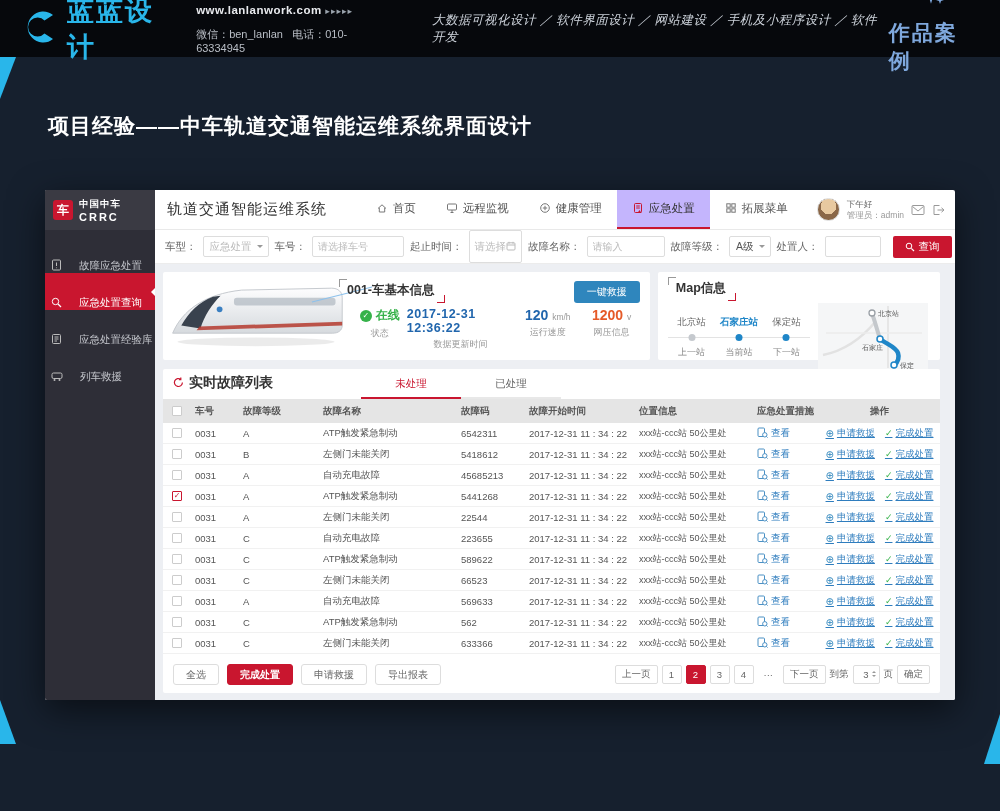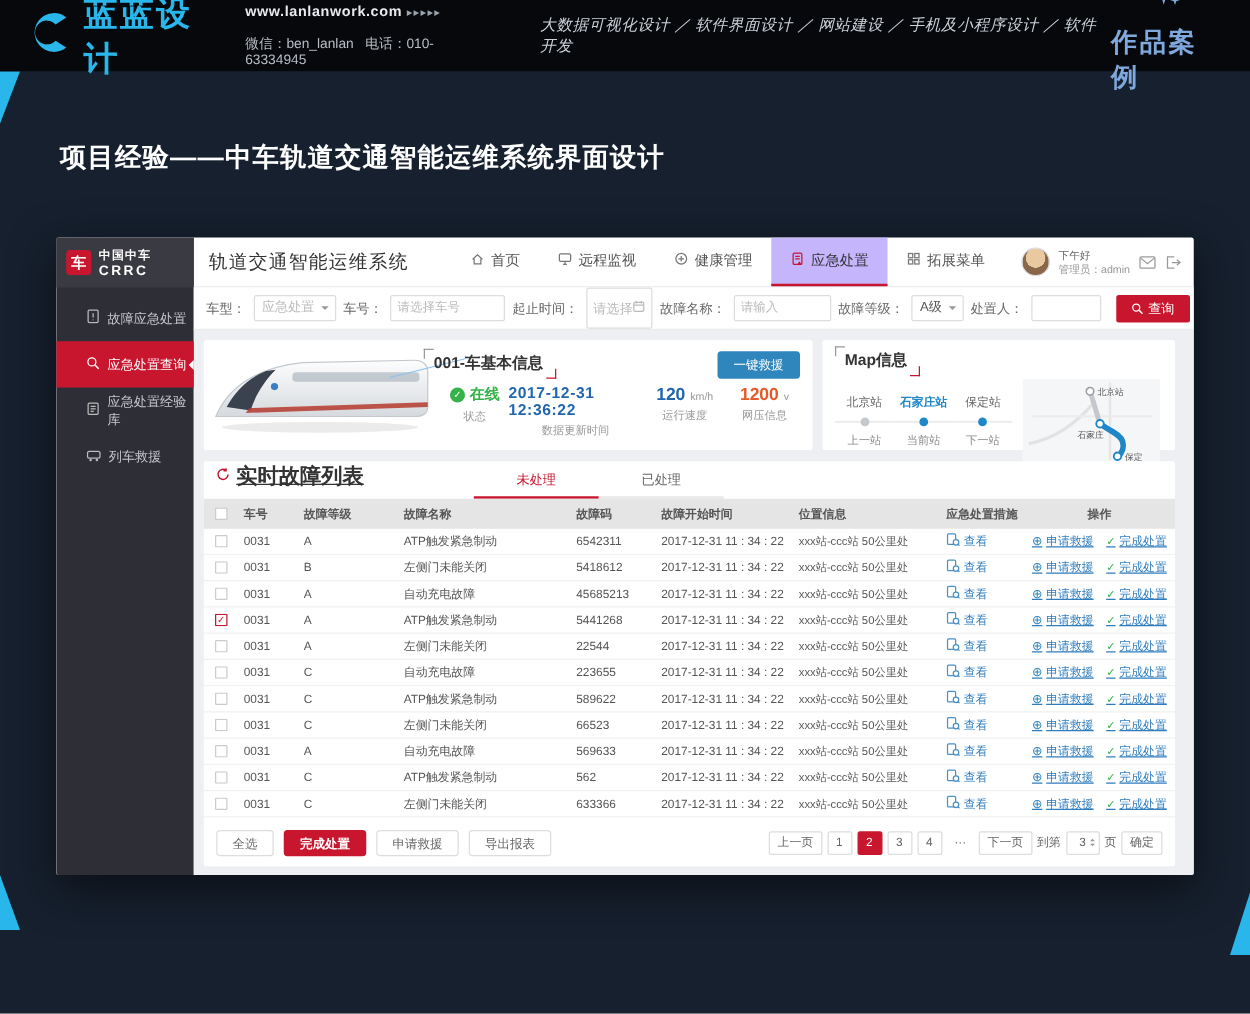--- a/index.html
+++ b/index.html
@@ -29,21 +29,21 @@
   .app-window { position:absolute; left:45px; top:190px; width:910px; height:510px; background:#fff; box-shadow:0 10px 35px rgba(0,0,0,.55); display:flex; border-radius:2px; overflow:hidden; }
 
   
   .sidebar { width:110px; background:#2e2e37; flex-shrink:0; display:flex; flex-direction:column; }
   .side-logo { height:40px; background:#3a3a43; display:flex; align-items:center; gap:6px; padding:0 8px; }
   .crrc-mark { width:20px; height:20px; background:#c9162f; border-radius:3px; color:#fff; font-size:12px; font-weight:bold; display:flex; align-items:center; justify-content:center; }
   .crrc-names { display:flex; flex-direction:column; }
   .crrc-cn { color:#fff; font-size:9.5px; font-weight:bold; letter-spacing:1px; }
   .crrc-en { color:#fff; font-size:11px; font-weight:bold; letter-spacing:2px; }
   .side-menu { margin-top:6px; display:flex; flex-direction:column; }
-  .side-item { position:relative; height:37px; display:flex; align-items:center; gap:6px; padding-left:24px; color:#c6c8ce; font-size:10.5px; cursor:pointer; }
+  .side-item { position:relative; height:37px; display:flex; align-items:flex-end; gap:17px; padding-left:6px; color:#c6c8ce; font-size:10.5px; cursor:pointer; }
   .side-item svg { flex-shrink:0; }
   .side-item.active { background:#c9162f; color:#fff; }
   .side-item.active::after { content:''; position:absolute; right:0; top:50%; transform:translateY(-50%); border:4px solid transparent; border-right-color:#fff; }
 
   
   .main { flex:1; display:flex; flex-direction:column; min-width:0; }
   .topbar { height:40px; border-bottom:1px solid #e9e9e9; display:flex; align-items:stretch; flex-shrink:0; }
   .sys-title { align-self:center; margin-left:12px; font-size:15px; color:#333; letter-spacing:1px; white-space:nowrap; }
   .nav { display:flex; margin-left:auto; }
   .nav-tab { display:flex; align-items:center; gap:5px; padding:0 15px; font-size:11.5px; color:#555; cursor:pointer; border-bottom:2px solid transparent; }
@@ -100,21 +100,21 @@
   .st-dotrow::before { content:''; position:absolute; left:0; right:0; top:6px; height:1px; background:#e3e3e3; }
   .st-dot { position:absolute; left:50%; top:3px; transform:translateX(-50%); width:7px; height:7px; border-radius:50%; background:#c5c9ce; }
   .station.current .st-dot, .station.next .st-dot { background:#1f86c8; }
   .st-pos { font-size:9px; color:#888; }
   .minimap { flex:1; display:flex; align-items:center; justify-content:center; }
 
   
   .table-card { flex:1; background:#fff; border-radius:2px; margin-top:9px; display:flex; flex-direction:column; min-height:0; }
   .sec-head { height:30px; display:flex; align-items:flex-end; padding:0 10px; flex-shrink:0; }
   .sec-title-wrap { display:flex; align-items:center; gap:5px; padding-bottom:7px; }
-  .sec-title { font-size:17px; font-weight:bold; color:#333;text-decoration:underline; }
+  .sec-title { font-size:14px; font-weight:bold; color:#333; }
   .tabs { display:flex; margin-left:88px; }
   .tab { width:100px; text-align:center; font-size:10.5px; padding-bottom:6px; cursor:pointer; }
   .tab.pending { color:#c9162f; border-bottom:2px solid #c9162f; }
   .tab.done { color:#666; border-bottom:2px solid #e8e8e8; }
 
   .thead { display:flex; align-items:center; background:#e5e5e5; height:24px; font-size:9.5px; font-weight:bold; color:#555; flex-shrink:0; }
   .trow { display:flex; align-items:center; height:21px; border-bottom:1px solid #f1f1f1; font-size:9.5px; color:#555; }
   .cell { padding-left:4px; white-space:nowrap; overflow:hidden; }
   .c-check { width:28px; display:flex; justify-content:center; padding-left:0; }
   .c-car { width:48px; }

